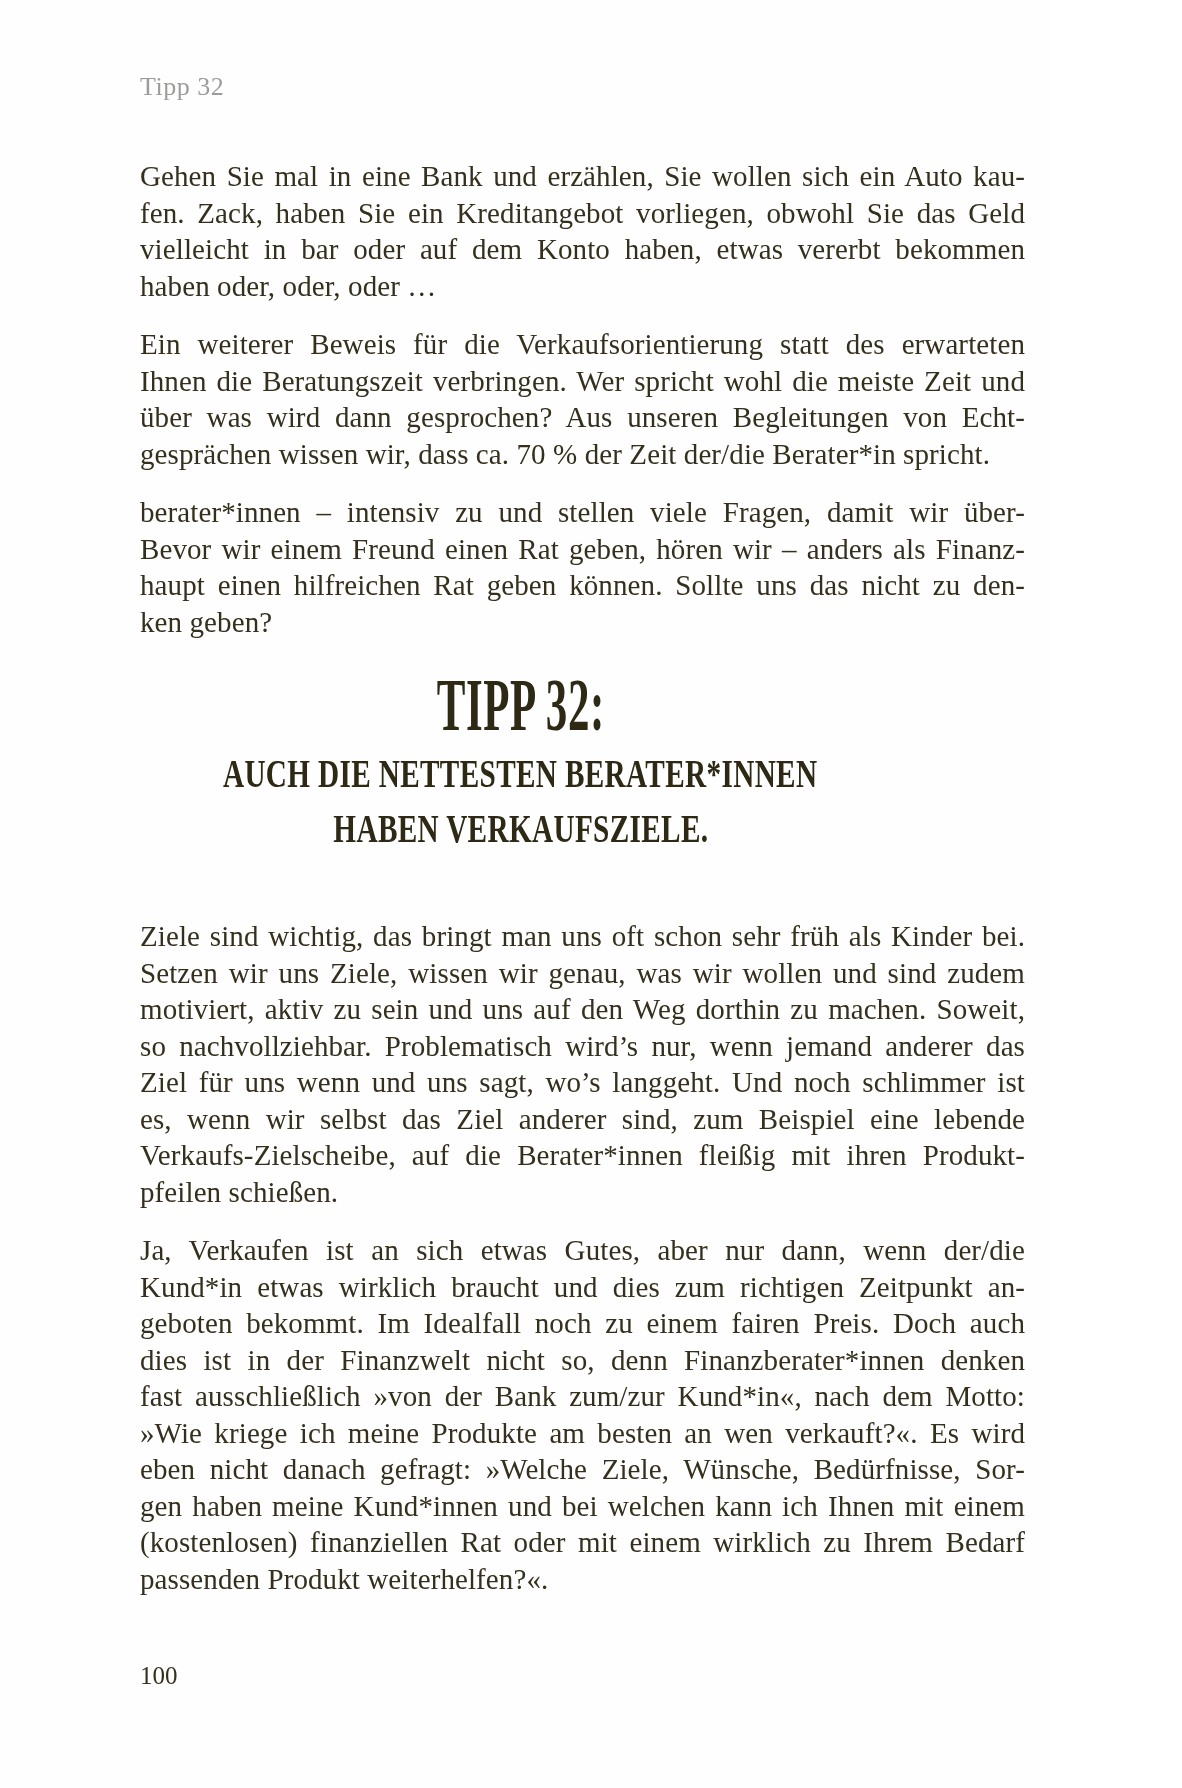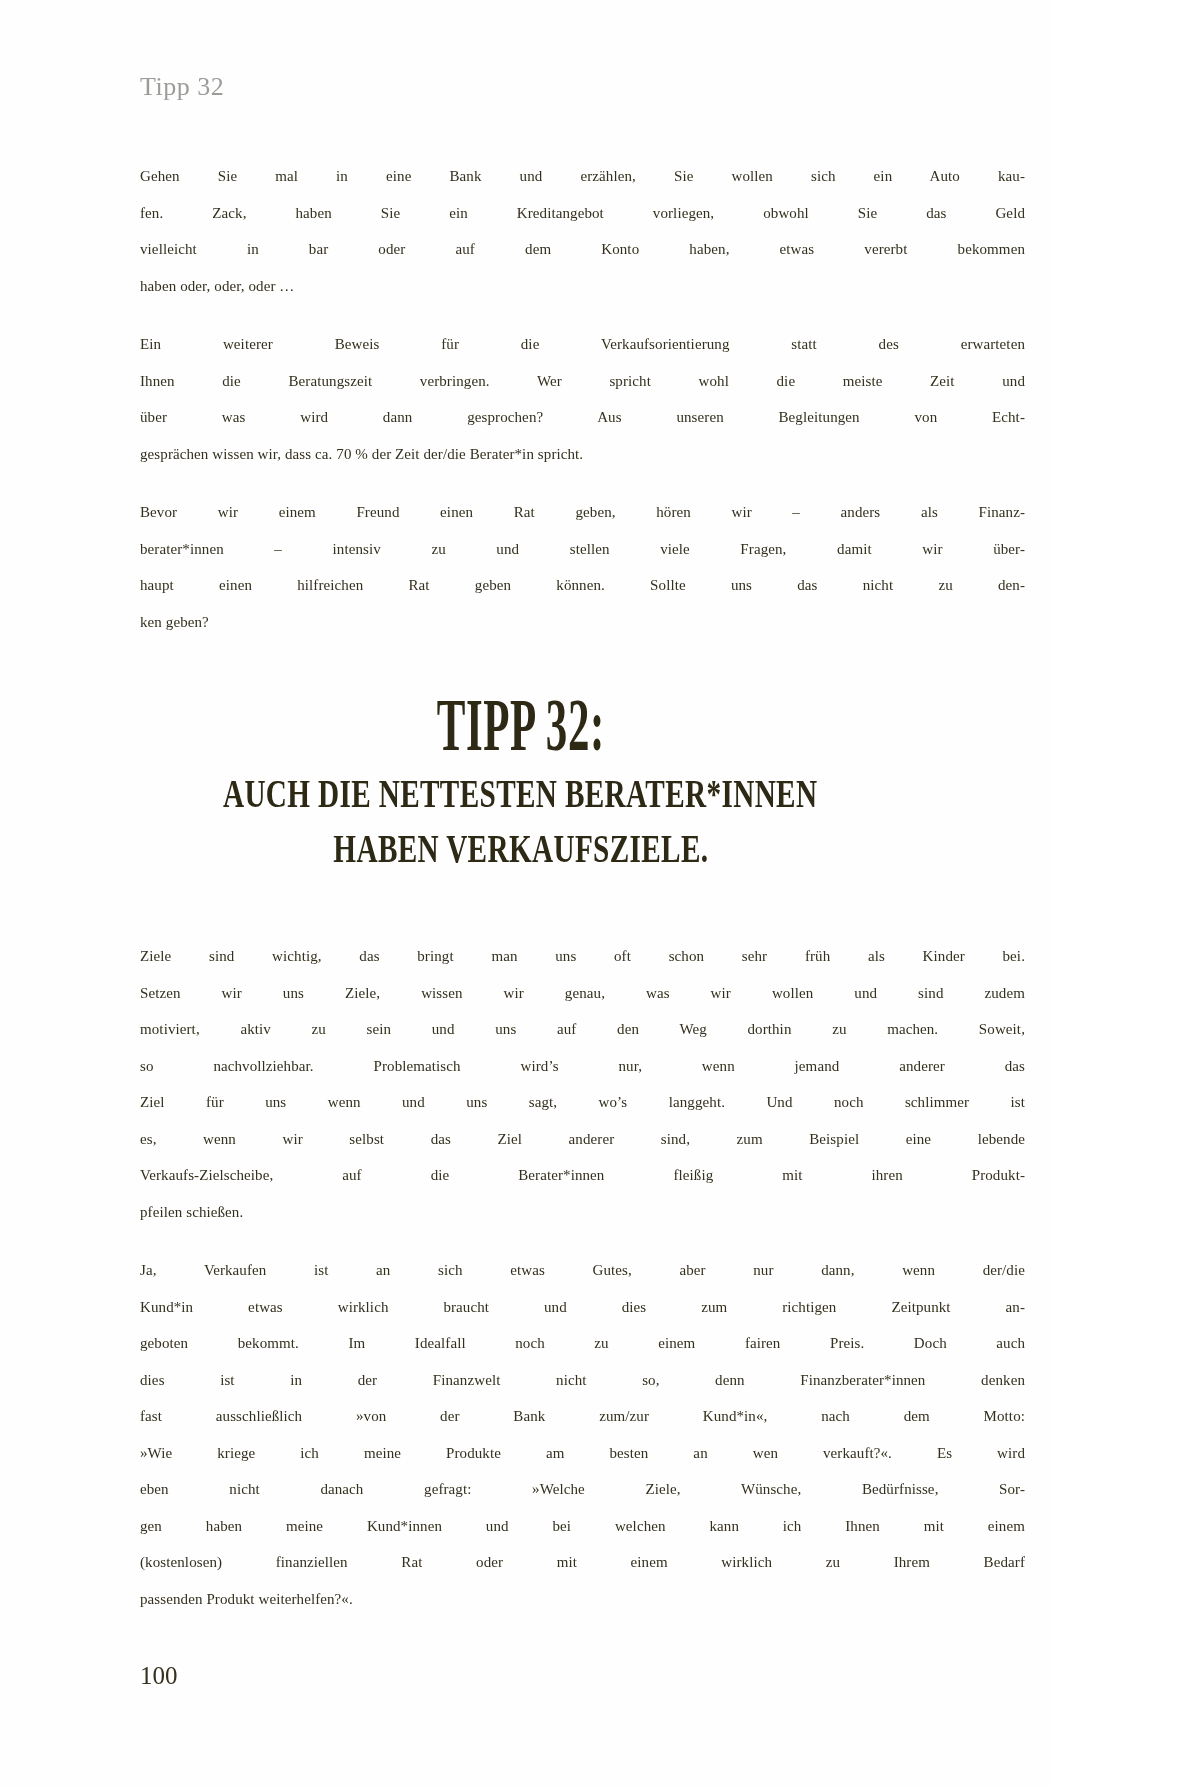--- a/index.html
+++ b/index.html
@@ -21,41 +21,41 @@
     color: #9c9c99;
   }
   .text-column {
     position: absolute;
     left: 140px;
     top: 158px;
     width: 885px;
   }
   .para {
     margin: 0 0 22px 0;
-    font-size: 15px;
+    font-size: 29px;
     line-height: 36.5px;
     letter-spacing: 0.1px;
   }
   .pline {
     text-align: justify;
     text-align-last: justify;
     -moz-text-align-last: justify;
   }
   .pline.last {
     text-align-last: left;
     -moz-text-align-last: left;
   }
   .tip-heading {
     width: 885px;
     margin-left: -62px;      
     text-align: center;
     color: #2d2915;
   }
   .tip-title {
-    margin-top: 50px;
+    margin-top: 30px;
     line-height: 70px;
     height: 70px;
   }
   .tip-title-text {
     display: inline-block;
     font-size: 74px;
     font-weight: 700;
     letter-spacing: 1px;
     transform: scaleX(0.58);
     transform-origin: center;
@@ -100,22 +100,22 @@
           <div class="pline">vielleicht in bar oder auf dem Konto haben, etwas vererbt bekommen</div>
           <div class="pline last">haben oder, oder, oder …</div>
         </div>
         <div class="para">
           <div class="pline">Ein weiterer Beweis für die Verkaufsorientierung statt des erwarteten</div>
           <div class="pline">Ihnen die Beratungszeit verbringen. Wer spricht wohl die meiste Zeit und</div>
           <div class="pline">über was wird dann gesprochen? Aus unseren Begleitungen von Echt-</div>
           <div class="pline last">gesprächen wissen wir, dass ca. 70 % der Zeit der/die Berater*in spricht.</div>
         </div>
         <div class="para">
+          <div class="pline">berater*innen – intensiv zu und stellen viele Fragen, damit wir über-</div>
           <div class="pline">Bevor wir einem Freund einen Rat geben, hören wir – anders als Finanz-</div>
-          <div class="pline">berater*innen – intensiv zu und stellen viele Fragen, damit wir über-</div>
           <div class="pline">haupt einen hilfreichen Rat geben können. Sollte uns das nicht zu den-</div>
           <div class="pline last">ken geben?</div>
         </div>
       </div>
 
     <div class="tip-heading">
       <div class="tip-title">
         <span class="tip-title-text">TIPP 32:</span>
       </div>
       <div class="tip-subtitle">

